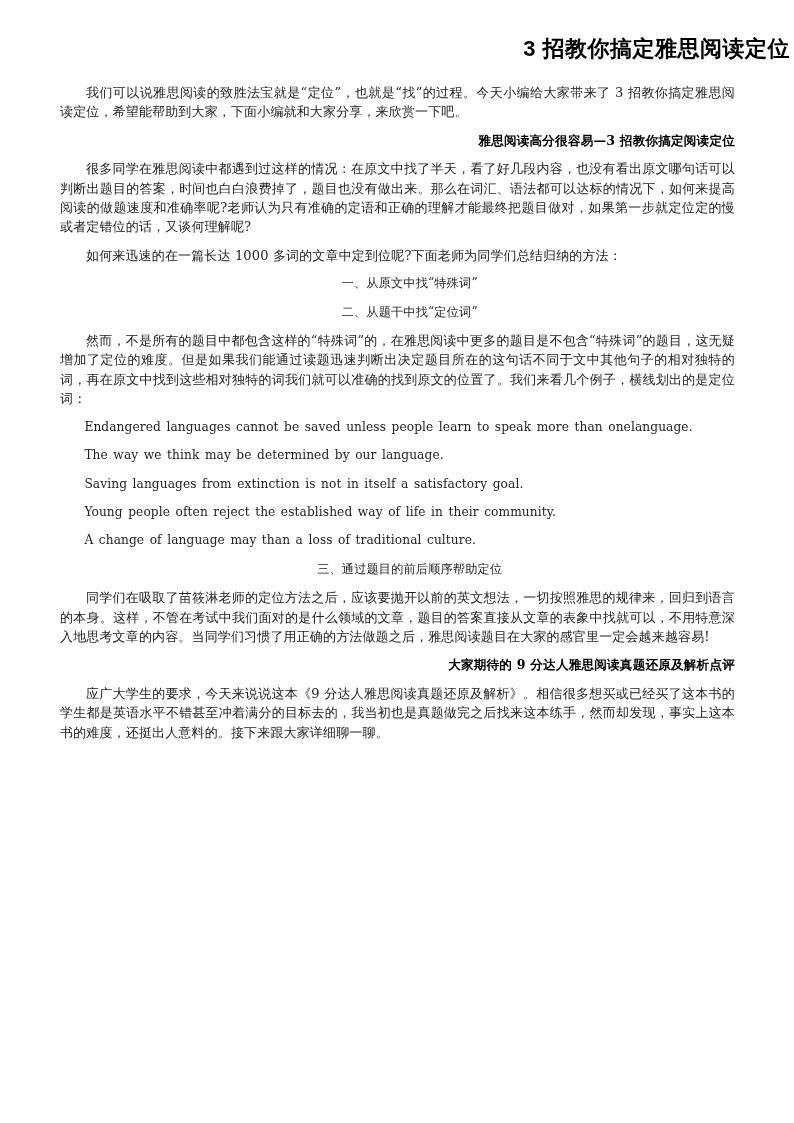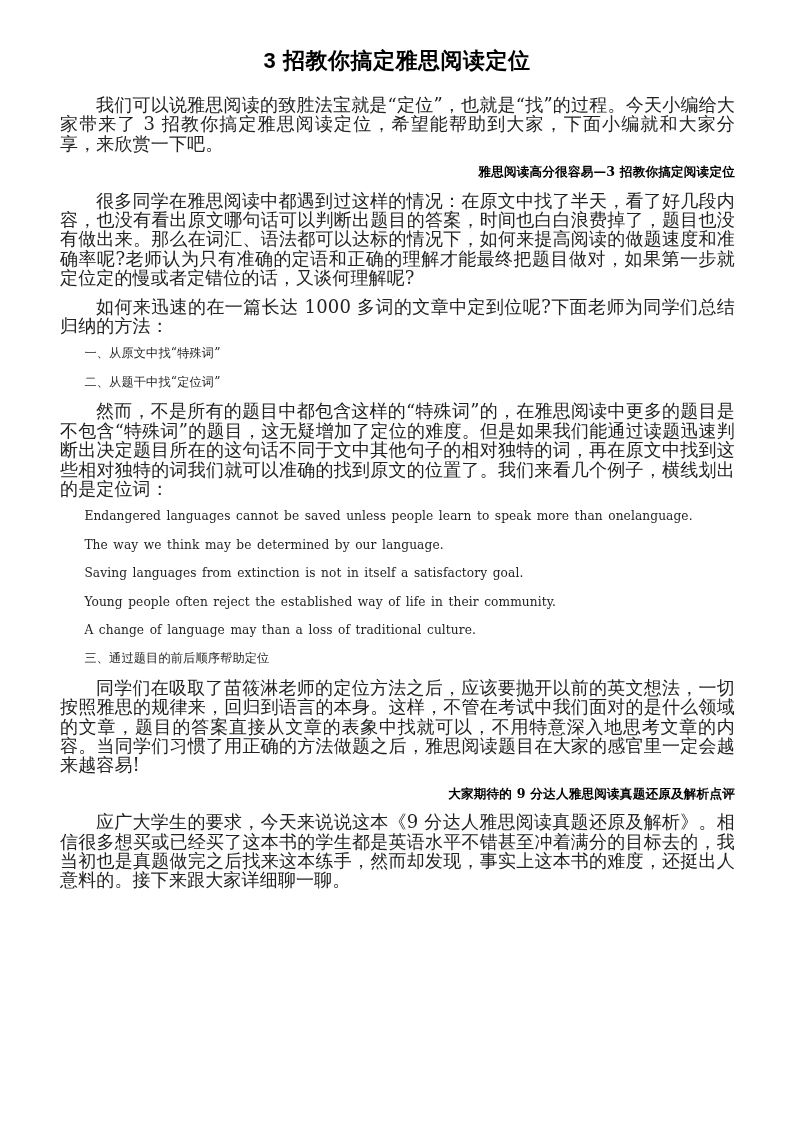--- a/index.html
+++ b/index.html
@@ -21,33 +21,33 @@
     width: 794px;
     height: 1123px;
     padding: 0;
     position: relative;
   }
   .doc-title {
     font-family: "Liberation Sans", "DejaVu Sans", sans-serif;
     font-weight: bold;
     font-size: 22px;
     line-height: 30px;
-    text-align: center;
-    margin: 16px;
+    text-align: right;
+    margin: 4px;
     padding-top: 30px;
     letter-spacing: 0.5px;
     color: #000;
   }
   .content {
     padding: 0 59px 0 60px;
     margin-top: 19px;
   }
   p.body-text {
     margin: 0 0 9px 0;
-    font-size: 18px;
+    font-size: 13px;
     line-height: 19.4px;
     text-align: justify;
     text-justify: inter-ideograph;
     text-indent: 2em;
     color: #222;
     letter-spacing: 0.15px;
   }
   h2.section-heading {
     margin: 0 0 9px 0;
     font-size: 12.6px;
@@ -59,20 +59,21 @@
     font-family: "DejaVu Serif", "Liberation Serif", serif;
     text-align: right;
   }
   p.sub-heading {
     margin: 0 0 9px 0;
     font-size: 12.2px;
     line-height: 19.4px;
     text-indent: 2em;
     color: #222;
     letter-spacing: 0.15px;
+    text-align: center;
   }
   p.example-sentence {
     margin: 0 0 9px 0;
     font-size: 12.2px;
     line-height: 19.4px;
     text-indent: 2em;
     text-align: justify;
     color: #222;
     font-family: "DejaVu Serif", "Liberation Serif", serif;
     letter-spacing: 0.1px;

